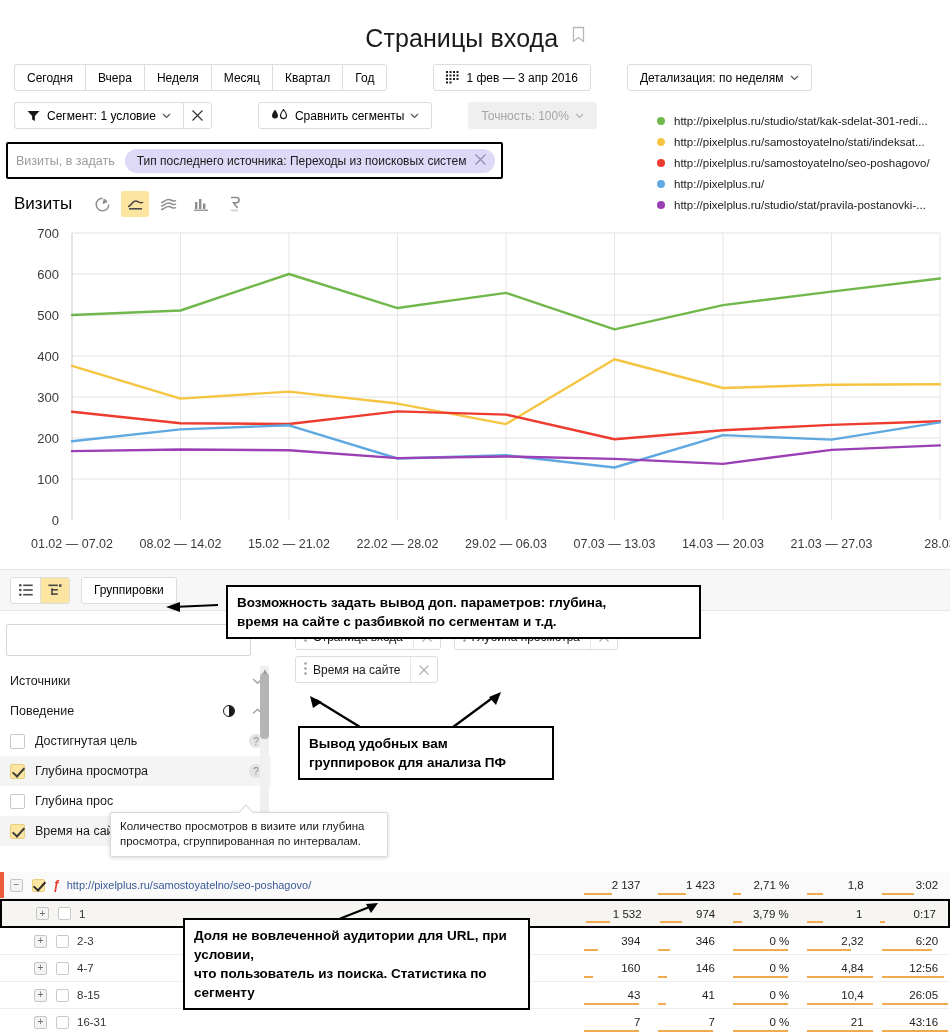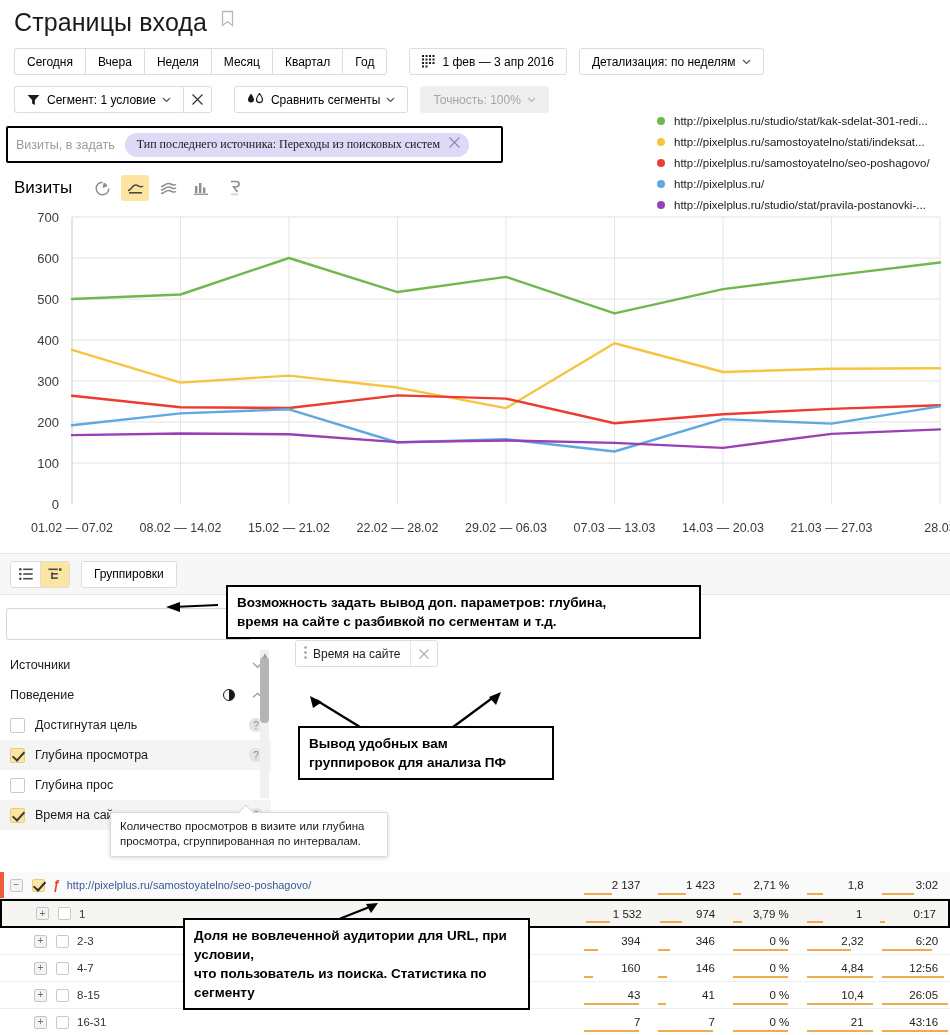--- a/index.html
+++ b/index.html
@@ -8,32 +8,32 @@
     margin: 0; padding: 0;
     width: 950px; height: 1035px;
     background: #fff;
     font-family: "Liberation Sans", sans-serif;
     color: #000;
     overflow: hidden;
   }
   .page { position: relative; width: 950px; height: 1035px; }
 
   
-  .header { padding: 8px 14px 0 14px; }
+  .header { padding: 24px 14px 0 14px; text-align: center; }
   .page-title {
     font-size: 25px; font-weight: 400; color: #1a1a1a;
     display: inline-block; vertical-align: middle; letter-spacing: .1px;
   }
   .bookmark-icon {
     display: inline-block; vertical-align: middle;
     margin-left: 9px; margin-bottom: 4px;
   }
 
   
-  .toolbar-row { display: flex; align-items: center; padding: 0 14px; margin-top: 11px; }
+  .toolbar-row { display: flex; align-items: center; padding: 0 14px; margin-top: 11px; gap: 24px; }
   .btn-group { display: flex; }
   .btn {
     border: 1px solid #dcdcdc; background: #fff; font-size: 12px; color: #000;
     padding: 5px 12px; height: 27px; line-height: 16px; white-space: nowrap;
     display: flex; align-items: center; cursor: pointer;
     font-family: "Liberation Sans", sans-serif;
   }
   .btn-group .btn { border-right-width: 0; }
   .btn-group .btn:last-child { border-right-width: 1px; border-radius: 0 3px 3px 0; }
   .btn-group .btn:first-child { border-radius: 3px 0 0 3px; }
@@ -56,21 +56,21 @@
   .filter-bar {
     margin: 13px 14px 0 6px;
     border: 2px solid #000; border-radius: 2px;
     height: 37px; display: flex; align-items: center;
     width: 497px; padding: 0 8px; background: #fff;
   }
   .filter-label { font-size: 12.5px; color: #9b9b9b; margin-right: 10px; white-space: nowrap; }
   .chip-cond {
     background: #ddd9f7; border-radius: 13px; height: 24px;
     display: flex; align-items: center; padding: 0 9px 0 12px;
-    font-size: 12px; color: #1a1a1a; white-space: nowrap; font-family: Liberation Serif, serif;
+    font-size: 12px; color: #1a1a1a; white-space: nowrap;
   }
   .chip-cond .x { margin-left: 9px; color: #8e8bb5; }
 
   
   .metric-row { display: flex; align-items: center; padding: 0 14px; margin-top: 12px; }
   .metric-name { font-size: 17px; color: #000; margin-right: 16px; }
   .vis-icons { display: flex; align-items: center; gap: 5px; }
   .vis-ic {
     width: 28px; height: 26px; display: flex; align-items: center; justify-content: center;
     border-radius: 3px; cursor: pointer;

